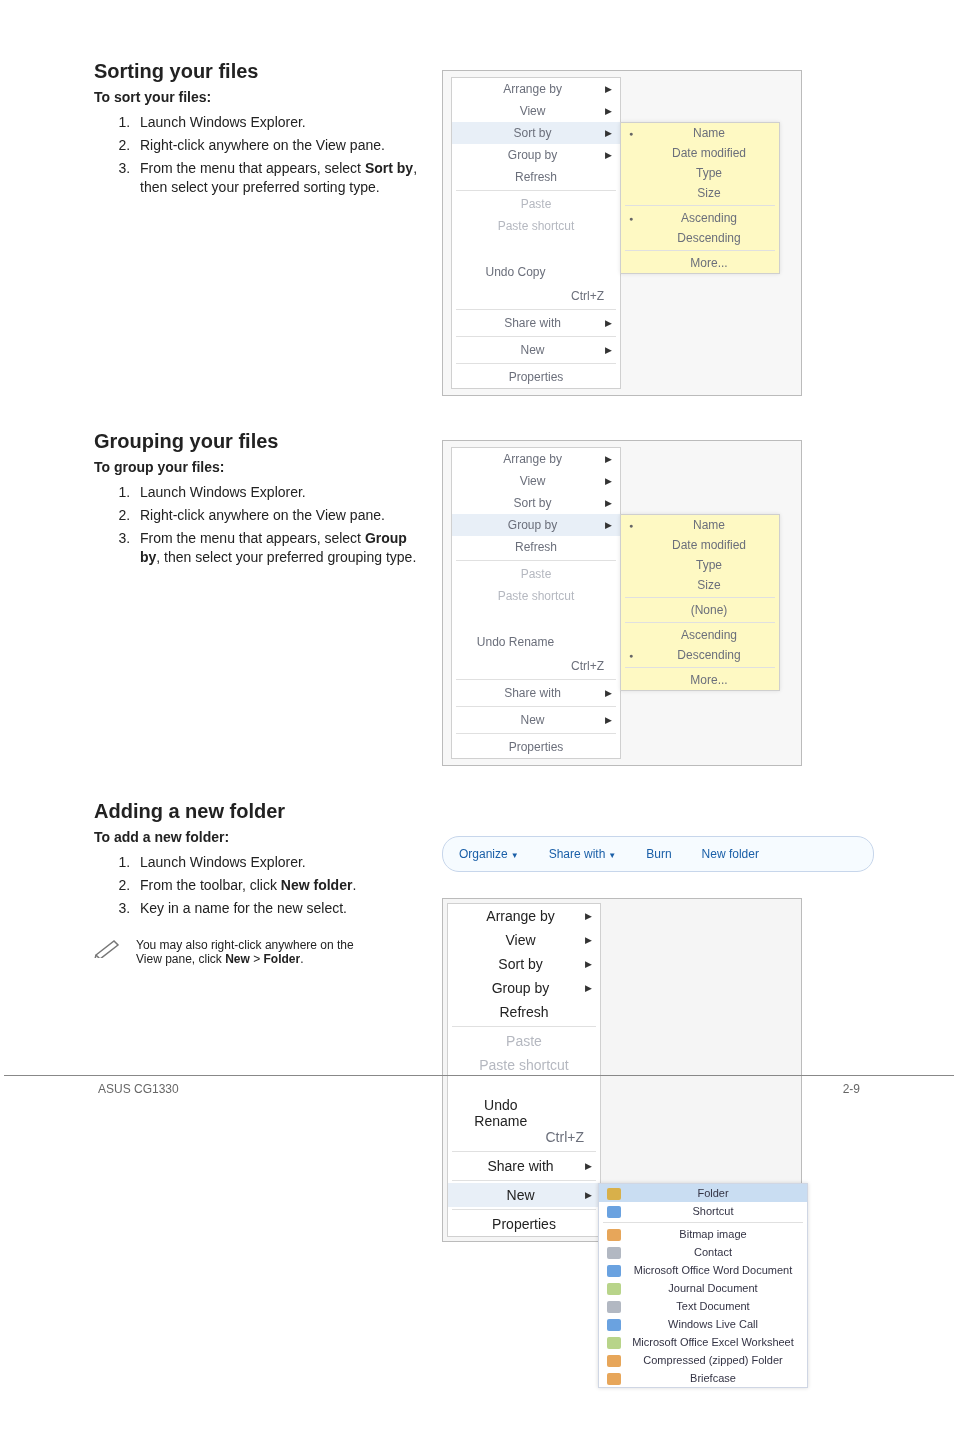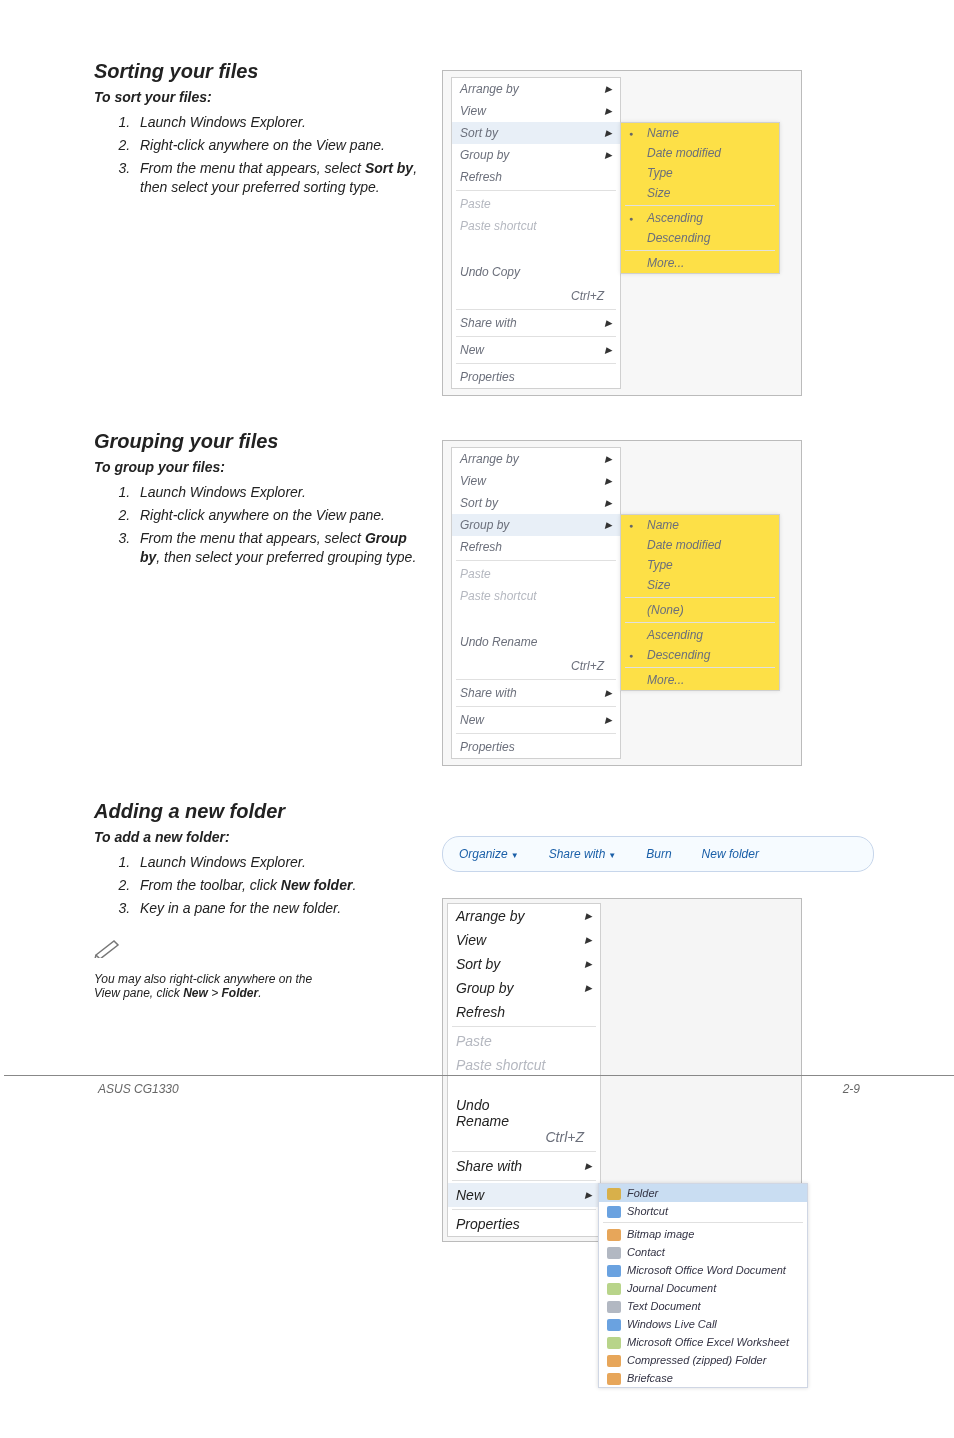--- a/index.html
+++ b/index.html
@@ -2,63 +2,63 @@
 <html><head>
 <meta charset="utf-8">
 <style>
   * { box-sizing: border-box; }
   html, body {
     margin: 0; padding: 0;
     width: 954px; height: 1438px;
     font-family: Arial, Helvetica, sans-serif;
     font-size: 14px; color: #222; background: #fff;
   }
-  .page { width: 954px; height: 1136px; padding: 60px 80px 8px 94px; position: relative; font-style: italic; }
+  .page { width: 954px; height: 1136px; padding: 60px 80px 8px 94px; position: relative; }
   h2 { font-size: 20px; font-weight: bold; margin: 0 0 6px 0; color: #222; }
   .sub { font-size: 14px; font-weight: bold; margin: 0 0 8px 0; }
   ol { margin: 4px 0 16px 0; padding-left: 40px; }
   ol li { margin: 4px 0; padding-left: 6px; line-height: 1.35; }
   .section { display: flex; gap: 18px; }
   .colL { flex: 0 0 330px; }
   .colR { flex: 1; padding-top: 10px; }
   .menupanel {
     border: 1px solid #bbb; background: #f7f7f7;
     font-size: 12px; color: #6b6f7b; width: 360px;
     padding: 6px 8px;
   }
   .menu { background: #fff; border: 1px solid #d0d0d0; }
   .menu .mi {
     display: flex; align-items: center; justify-content: space-between;
     padding: 4px 8px; position: relative;
   }
-  .menu .mi .lbl { flex: 1; }
+  .menu .mi .lbl { flex: 1; text-align: center; }
   .menu .mi .kbd { color: #6b6f7b; padding-right: 8px; margin-top: 48px; }
   .menu .mi .arr { color: #333; font-size: 9px; }
   .menu hr { border: none; border-top: 1px solid #e0e0e0; margin: 2px 4px; }
   .disabled { color: #b5b8c0; }
   .submenu {
     position: absolute; left: 168px; top: 0;
-    background: #fde047; border: 1px solid #cfcfcf; width: 160px;
+    background: #fef9c3; border: 1px solid #cfcfcf; width: 160px;
     box-shadow: 0 0 4px rgba(0,0,0,.1);
   }
   .submenu .mi { padding: 3px 8px 3px 26px; }
   .dot::before {
     content: "●"; color: #666; position: absolute; left: 8px; font-size: 7px;
   }
   .menuRow { position: relative; }
   
   .toolbar {
     display: flex; gap: 30px; align-items: center;
     border: 1px solid #c7d6eb; padding: 10px 16px;
     font-size: 12px; color: #1a5fa8; background: #f6fbff;
   }
   .toolbar span { cursor: pointer; }
   .tri { font-size: 8px; color: #1a5fa8; margin-left: 3px; }
   
-  .note { display: flex; gap: 14px; align-items: flex-start; margin-top: 20px; font-size: 12px; flex-direction: column; }
+  .note { display: flex; gap: 14px; align-items: flex-start; margin-top: 20px; font-size: 12px; }
   .note .pen {
     width: 28px; height: 20px; display: inline-block;
   }
   .note .pen svg { width: 28px; height: 20px; }
   
   .panel3 { width: 360px; border: 1px solid #bbb; background: #f5f5f5; padding: 4px; }
   .panel3 .menu { background: #fff; }
   .panel3 .submenu3 {
     position: absolute; left: 150px; top: 0;
     background: #fff; border: 1px solid #cfd6e4; width: 210px;
@@ -281,21 +281,21 @@
   </div>
 
   <div class="blk">
     <div class="section">
       <div class="colL">
         <h2>Adding a new folder</h2>
         <div class="sub">To add a new folder:</div>
         <ol>
           <li>Launch Windows Explorer.</li>
           <li>From the toolbar, click <b>New folder</b>.</li>
-          <li>Key in a pane for the new folder.</li>
+          <li>Key in a name for the new select.</li>
         </ol>
 
         <div class="note">
           <span class="pen">
             <svg viewBox="0 0 28 20">
                 <path d="M2 17 L20 3 L24 7 L6 21 Z" fill="none" stroke="#777" stroke-width="1.5"></path>
                 <path d="M2 17 L1 21 L6 21" fill="none" stroke="#777" stroke-width="1.5"></path>
               </svg>
           </span>
           <div style="max-width:220px;">You may also right-click anywhere on the View pane, click <b>New</b> &gt; <b>Folder</b>.</div>

